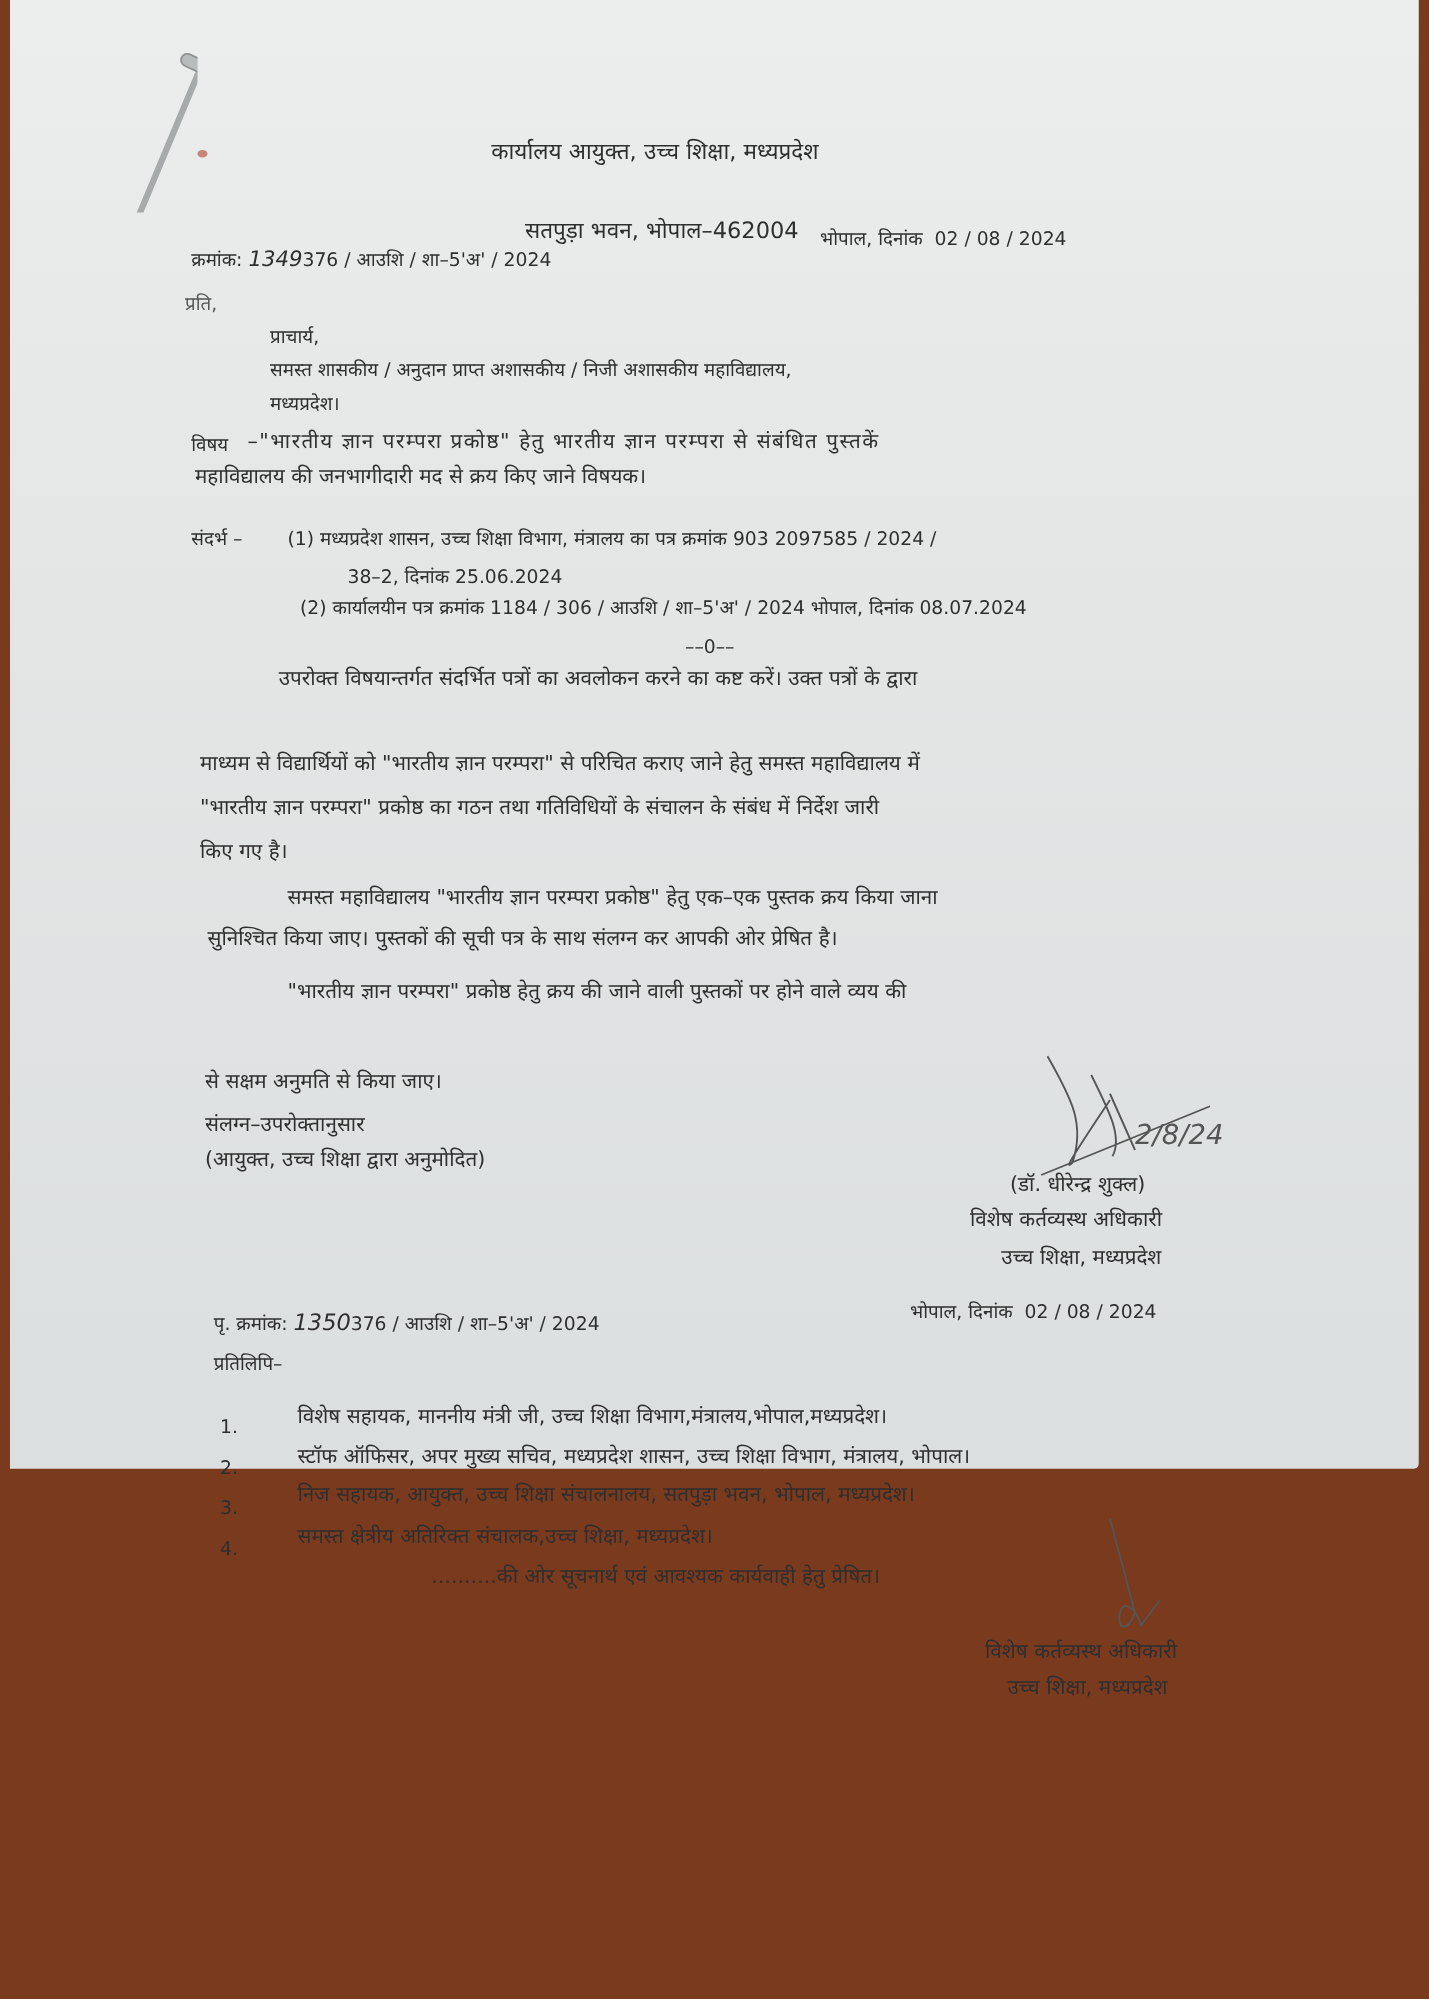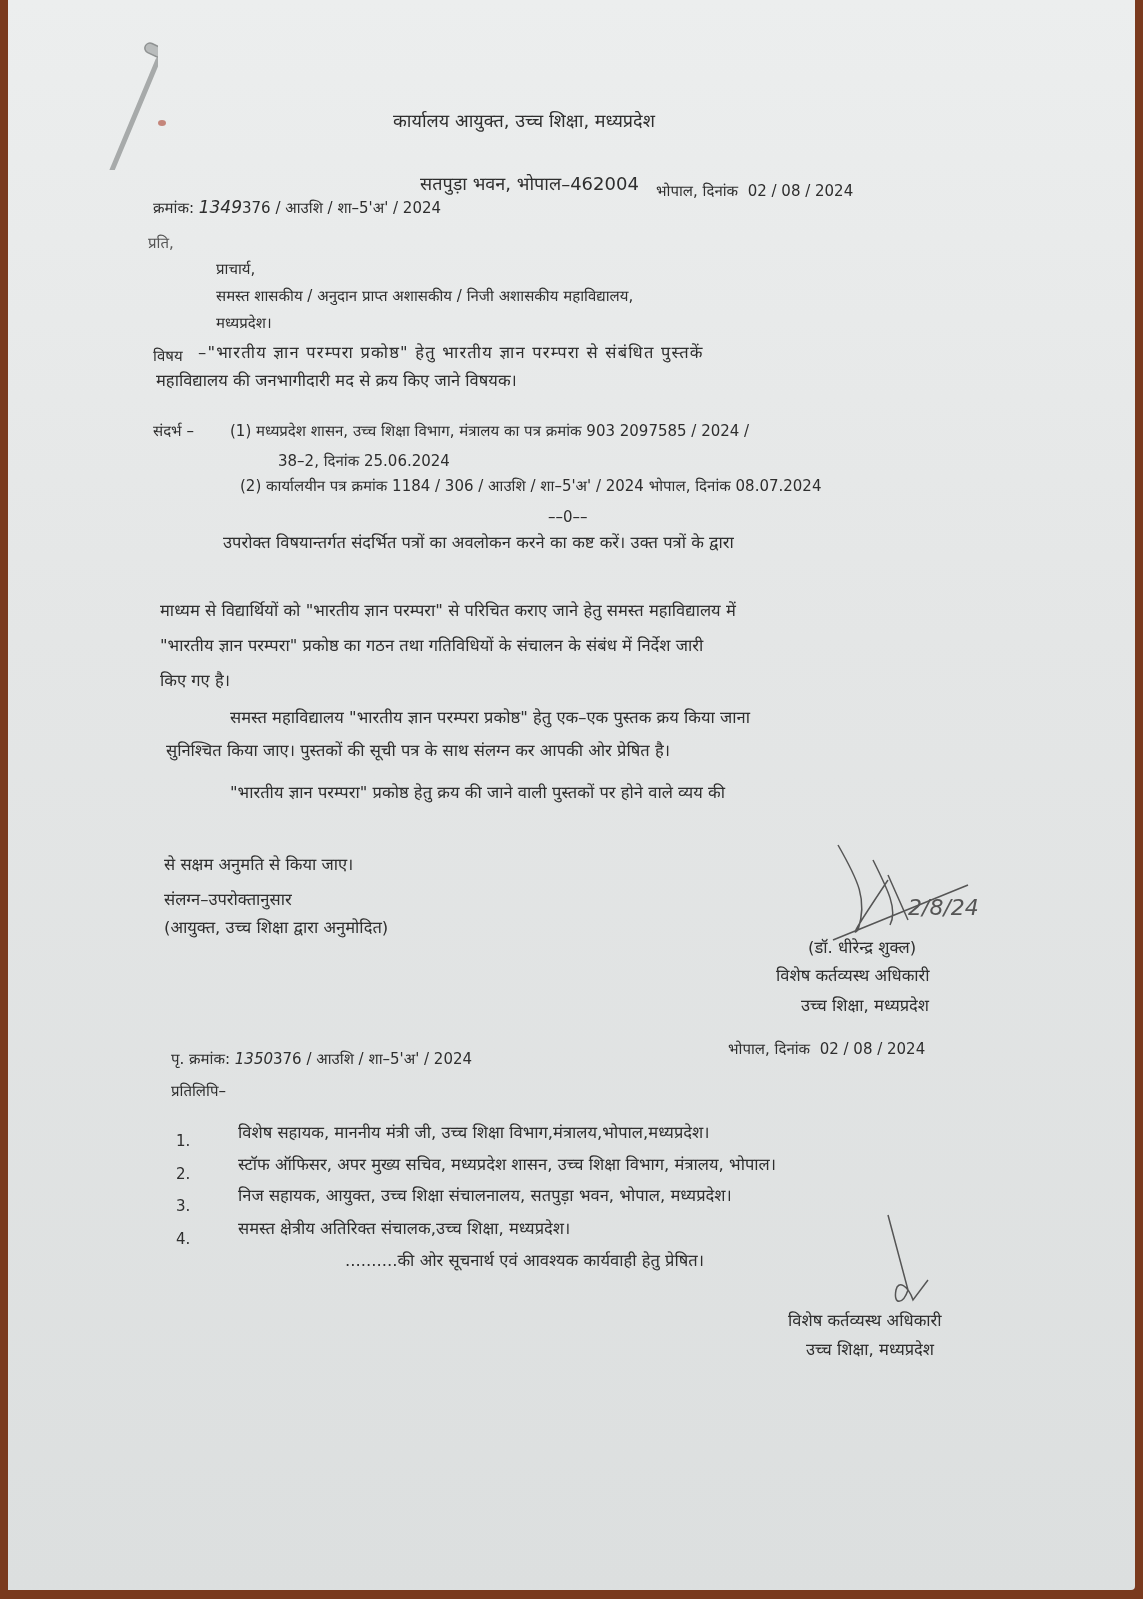--- a/index.html
+++ b/index.html
@@ -4,21 +4,21 @@
 <style>
   html, body { margin: 0; padding: 0; }
   body {
     width: 1143px; height: 1599px; overflow: hidden;
     background: #7a3a1e;
     position: relative;
     font-family: "DejaVu Sans", "Liberation Sans", sans-serif;
     color: #2b2b2b;
   }
   .paper {
-    position: absolute; left: 8px; top: 0; width: 1127px; height: 1590px;
+    position: absolute; left: 8px; top: 0; width: 1127px; height: 1175px;
     background: linear-gradient(180deg, #eceeee 0%, #e4e6e6 40%, #dcdfdf 100%);
     border-bottom-right-radius: 4px;
   }
   .pin {
     position: absolute; left: 50px; top: 20px; width: 100px; height: 150px;
   }
   .redmark { position: absolute; left: 150px; top: 120px; width: 8px; height: 6px; background: #b35a4a; border-radius: 50%; opacity: .7; }
   .t { position: absolute; white-space: nowrap; font-size: 15px; color: #2e2e2e; }
   .header-line { font-size: 18px; }
   .body-line { font-size: 16.5px; }
@@ -83,21 +83,21 @@
   <svg class="sig" viewBox="0 0 200 110">
     <path d="M10 5 C30 40, 40 60, 30 90 C20 100, 40 70, 60 40 M45 20 C60 50, 70 70, 62 85 M60 35 L80 80 M5 100 L140 45" stroke="#555" stroke-width="1.5" fill="none"></path>
     <text x="80" y="75" font-size="22" fill="#555" font-style="italic" font-family="DejaVu Sans, sans-serif">2/8/24</text>
   </svg>
   <div class="t body-line" style="left:800px; top:935px;">(डॉ. धीरेन्द्र शुक्ल)</div>
   <div class="t body-line" style="left:768px; top:963px;">विशेष कर्तव्यस्थ अधिकारी</div>
   <div class="t body-line" style="left:793px; top:993px;">उच्च शिक्षा, मध्यप्रदेश</div>
 
   <div class="t" style="left:163px; top:1048px;">
     <span>पृ. क्रमांक:</span>
-    <span style="font-style:italic;font-size:15px;">1350</span><span>376 / आउशि / शा–5'अ' / 2024</span>
+    <span style="font-style:italic;font-size:18px;">1350</span><span>376 / आउशि / शा–5'अ' / 2024</span>
   </div>
   <div class="t" style="left:720px; top:1038px;">
     <span>भोपाल, दिनांक</span>
     &nbsp;<span>02 / 08 / 2024</span>
   </div>
   <div class="t" style="left:163px; top:1080px;text-align:center;">प्रतिलिपि–</div>
 
   <div class="t" style="left:168px; top:1132px;">1.</div>
   <div class="t body-line" style="left:230px; top:1120px;">विशेष सहायक, माननीय मंत्री जी, उच्च शिक्षा विभाग,मंत्रालय,भोपाल,मध्यप्रदेश।</div>
   <div class="t" style="left:168px; top:1165px;">2.</div>

